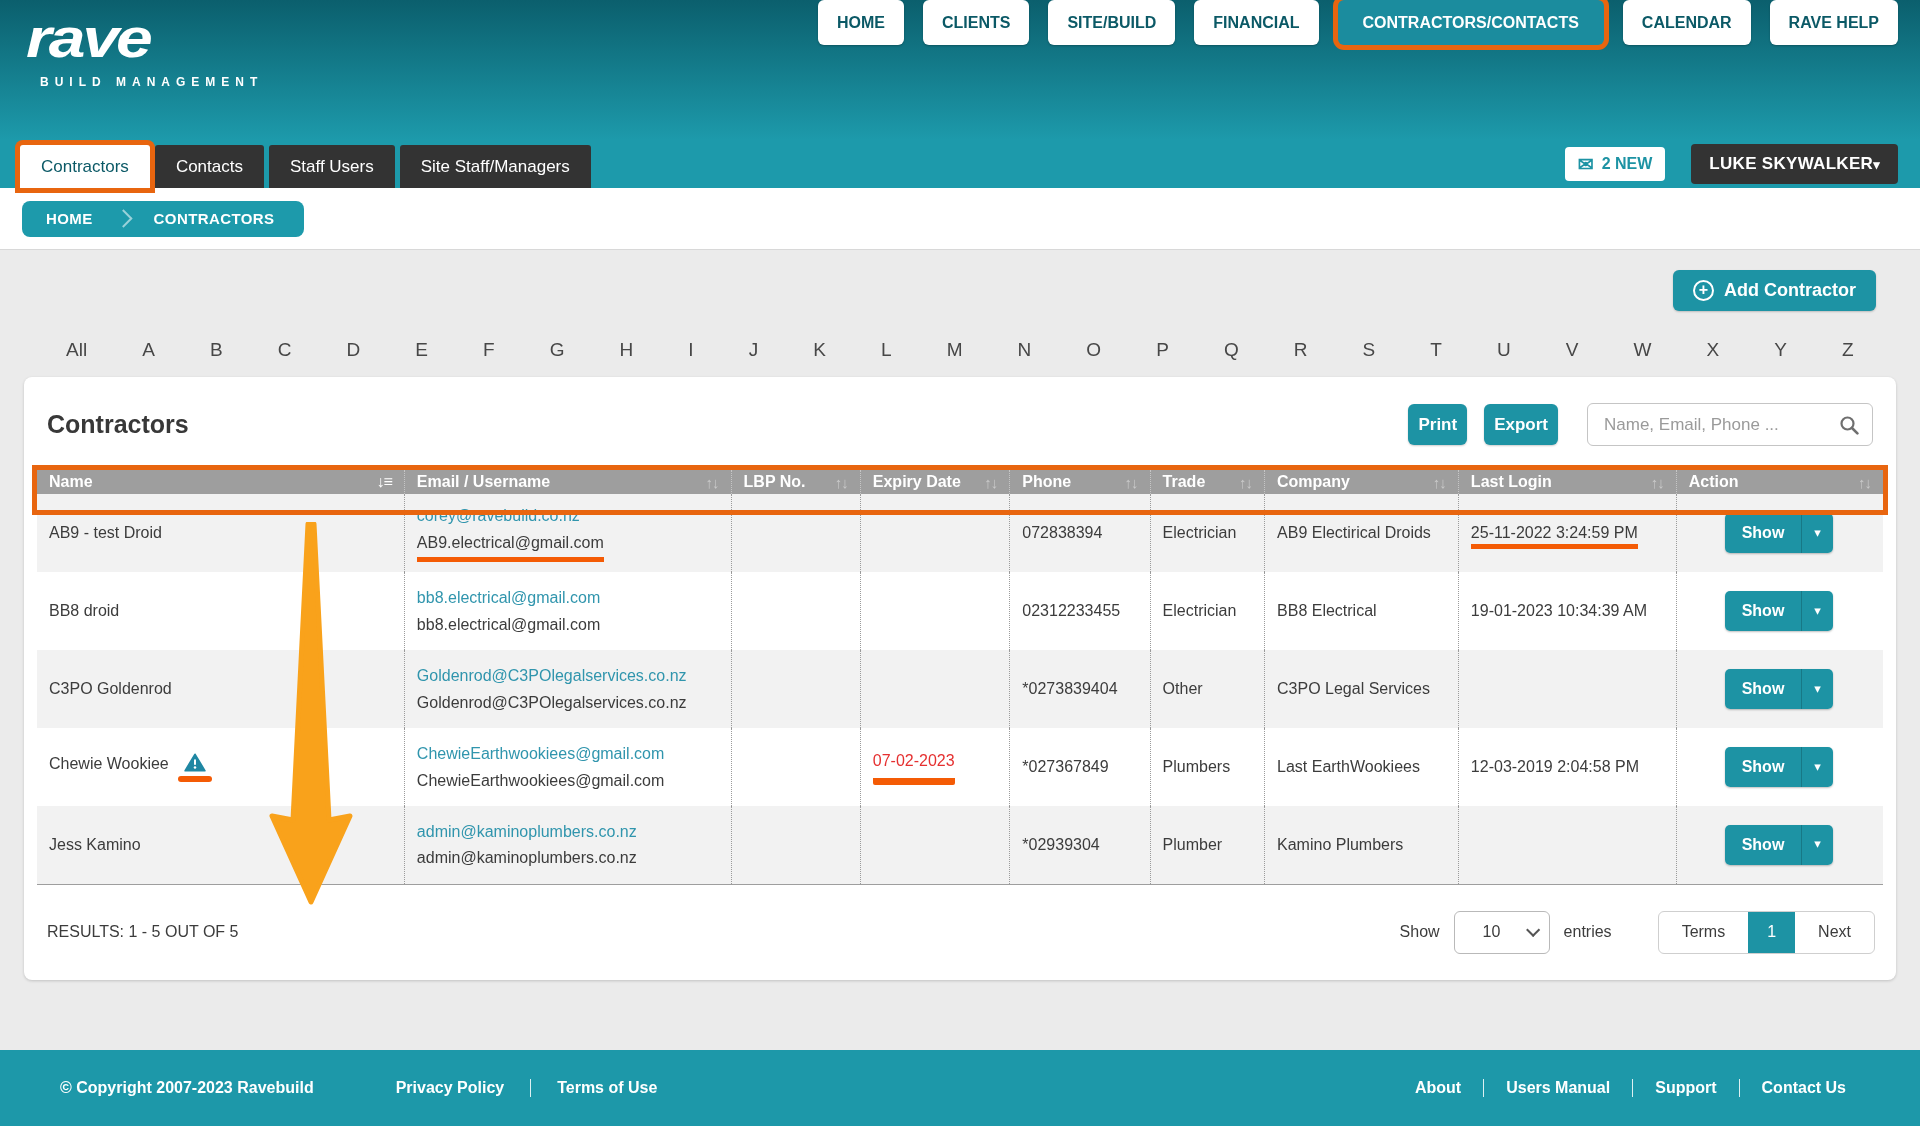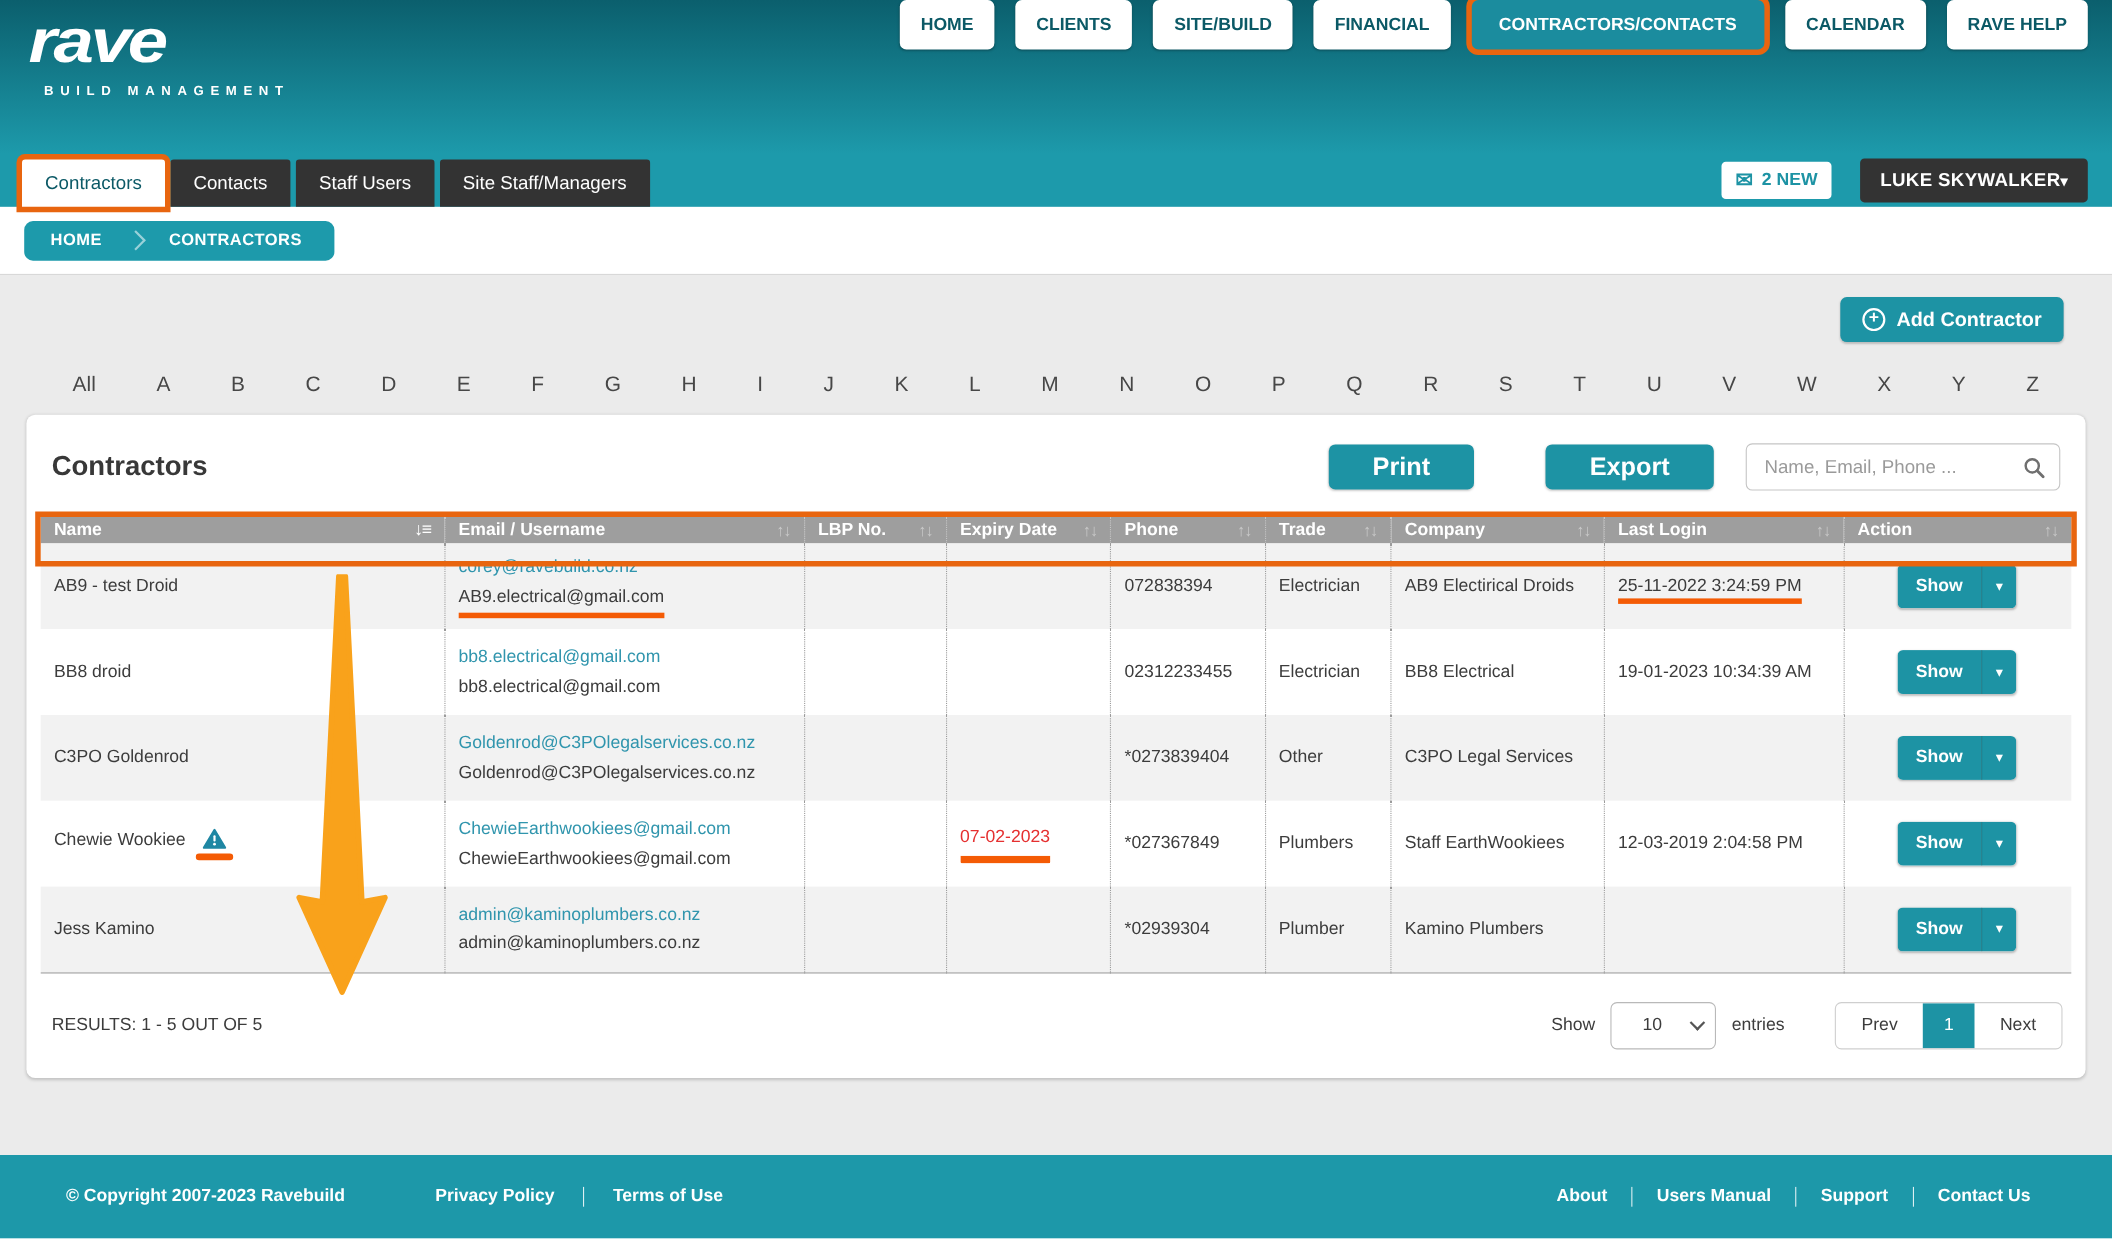--- a/index.html
+++ b/index.html
@@ -74,21 +74,21 @@
   .alphabet{display:flex; justify-content:space-between; padding:28px 38px 0 38px; font-size:19px; color:#474747;}
   .alpha-letter{cursor:pointer; padding:0 4px;}
   
   .card{
     background:#fff; border-radius:8px; margin-top:16px; padding:20px 13px 22px 13px;
     box-shadow:0 1px 3px rgba(0,0,0,.18); position:relative;
   }
   .card-head{display:flex; align-items:center; padding:6px 10px 24px 10px;}
   .card-title{font-size:25px; font-weight:bold; color:#383838;}
   .card-head-right{margin-left:auto; display:flex; align-items:center; gap:17px;}
-  .small-teal-btn{height:41px; padding:0 40px; font-size:23px;margin-left:48px;}
+  .small-teal-btn{height:41px; padding:0 10px; font-size:17px;}
   .search-wrap{position:relative; margin-left:12px;}
   .search-input{
     width:286px; height:43px; border:1.5px solid #c5c5c5; border-radius:6px; padding:0 44px 0 16px;
     font-size:17px; color:#555; font-family:"Liberation Sans",sans-serif; outline:none;
   }
   .search-input::placeholder{color:#9a9a9a;}
   .search-icon{position:absolute; right:14px; top:50%; transform:translateY(-50%);}
   
   .table-wrap{position:relative;}
   .annot-header-box{
@@ -400,21 +400,21 @@
               </span>
             </td>
             <td>
               <a class="email-link">ChewieEarthwookiees@gmail.com</a>
               <span class="username">ChewieEarthwookiees@gmail.com</span>
             </td>
             <td></td>
             <td><span class="expired annot-underline-thick">07-02-2023</span></td>
             <td>*027367849</td>
             <td>Plumbers</td>
-            <td>Staff EarthWookiees</td>
+            <td>Last EarthWookiees</td>
             <td>12-03-2019 2:04:58 PM</td>
             <td>
               <span class="show-btn">
                 <span class="show-label">Show</span>
                 <span class="show-caret">▾</span>
               </span>
             </td>
           </tr>
 
           <tr>
@@ -443,21 +443,21 @@
     <div class="card-foot">
       <span class="results-text">RESULTS: 1 - 5 OUT OF 5</span>
       <div class="foot-right">
         <span>Show</span>
         <span class="select">
           <span>10</span>
           <span class="sel-caret"></span>
         </span>
         <span>entries</span>
         <span class="pagination">
-          <span class="page-btn">Prev</span>
+          <span class="page-btn">Terms</span>
           <span class="page-btn current">1</span>
           <span class="page-btn">Next</span>
         </span>
       </div>
     </div>
   </section>
 </main>
 
 <svg class="arrow-annotation" viewBox="0 0 96 385">
   <polygon points="45,2 51,2 66,298 87,294 48,380 9,294 30,298" fill="#f9a21b" stroke="#f9a21b" stroke-width="5" stroke-linejoin="round"></polygon>

